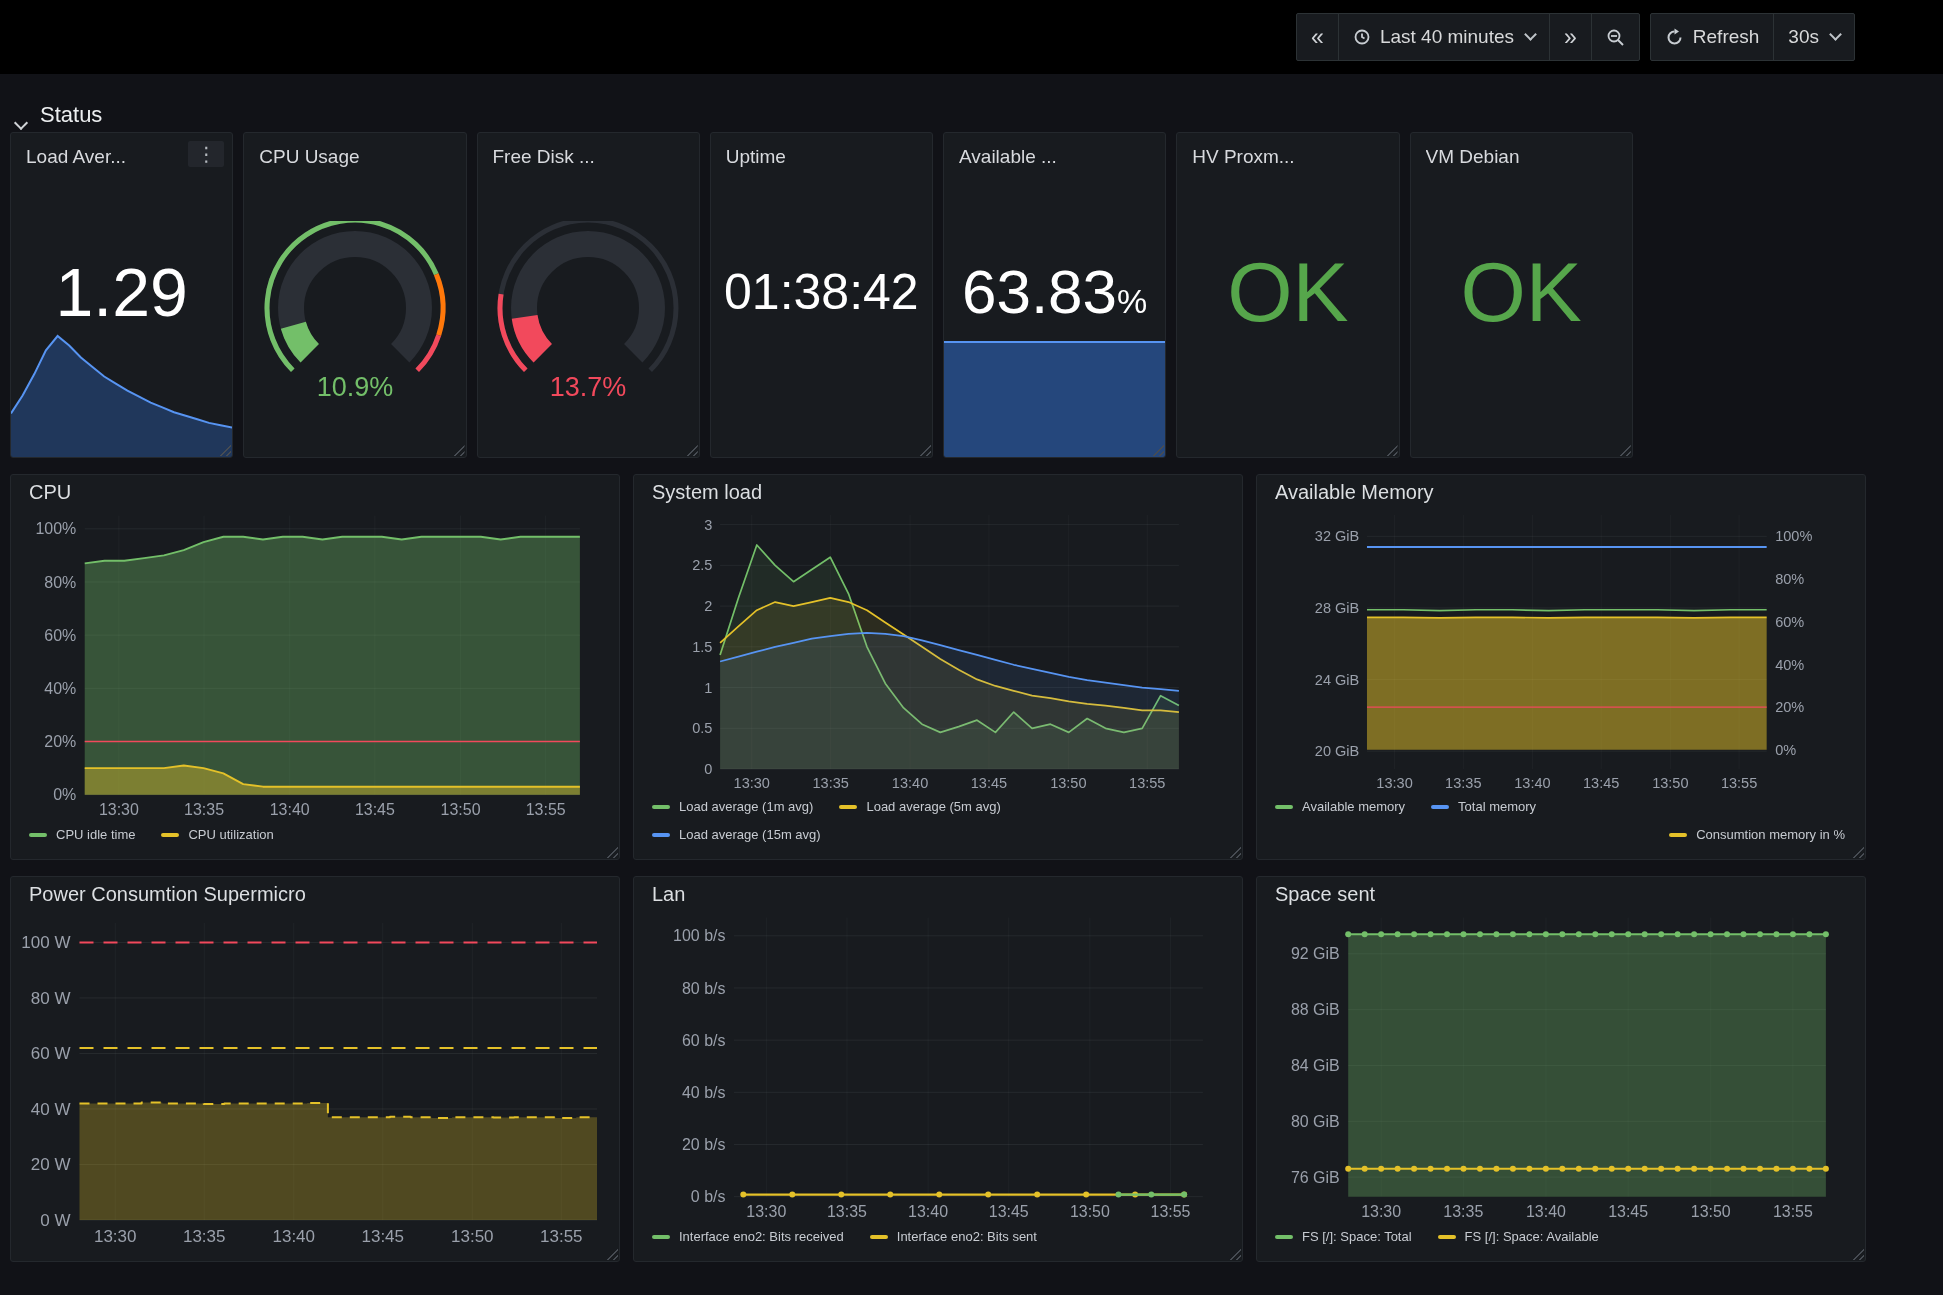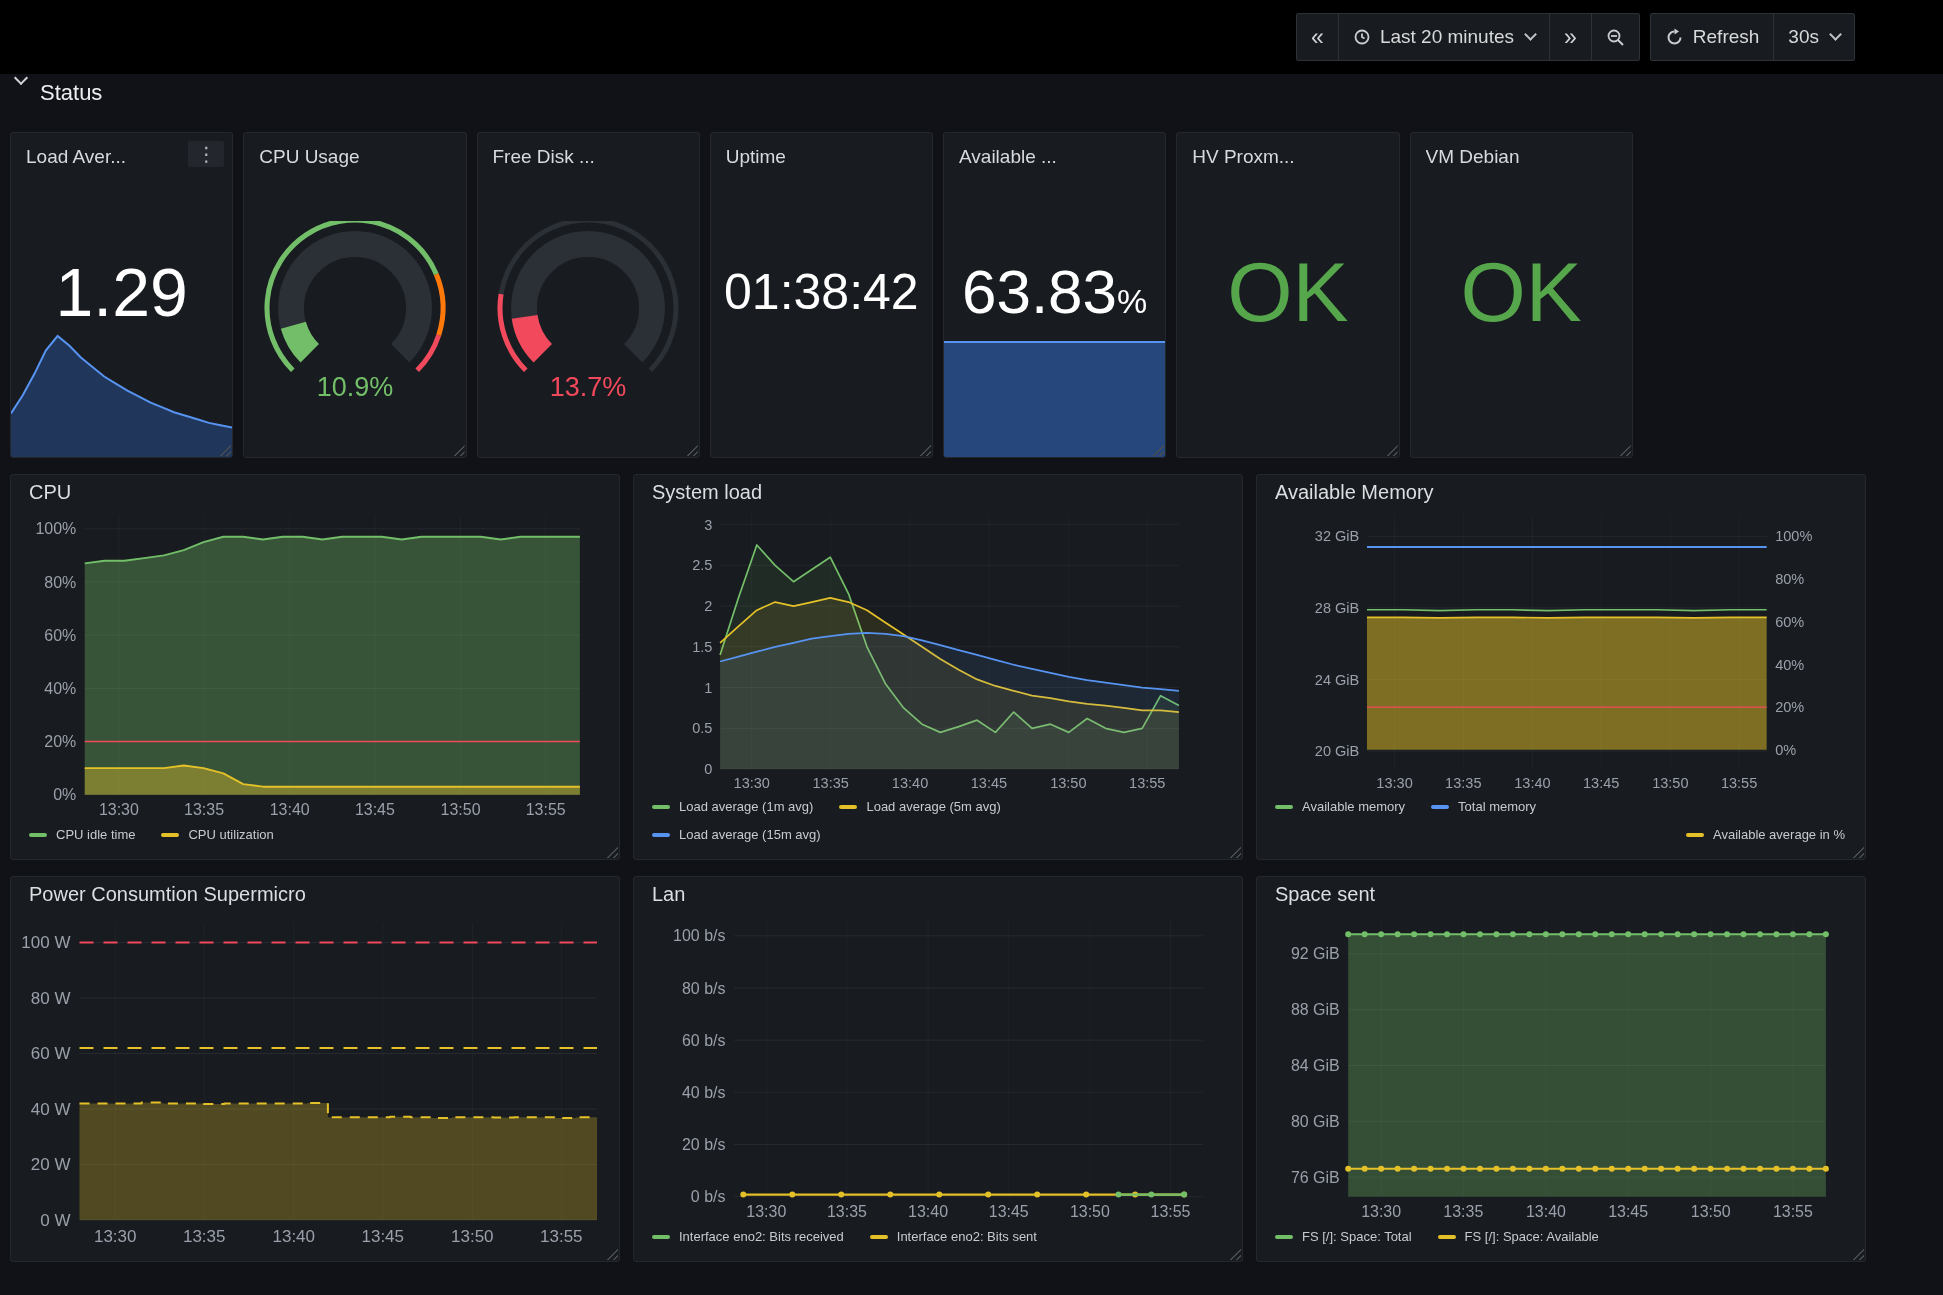--- a/index.html
+++ b/index.html
@@ -5,21 +5,21 @@
 *{box-sizing:border-box;margin:0;padding:0;}
 html,body{width:1943px;height:1295px;}
 body{background:#111217;font-family:"Liberation Sans",sans-serif;color:#d8d9da;overflow:hidden;}
 .topbar{height:74px;background:#000;display:flex;align-items:center;justify-content:flex-end;gap:10px;padding-right:88px;}
 .btn-group{display:flex;align-items:stretch;height:48px;background:#181b1f;border:1px solid #2c3235;border-radius:2px;}
 .tb-btn{display:flex;align-items:center;gap:9px;padding:0 14px;background:none;border:none;color:#d8d9da;font-size:19px;font-family:inherit;cursor:pointer;white-space:nowrap;}
 .tb-btn+.tb-btn{border-left:1px solid #2c3235;}
 .dbl{font-size:23px;color:#d0d3d7;line-height:1;}
 .chev{width:9px;height:9px;border-right:2px solid #bfc4c9;border-bottom:2px solid #bfc4c9;transform:rotate(45deg);display:inline-block;margin-top:-5px;margin-left:3px;}
 .dash{width:1856px;margin-left:10px;}
-.section-header{display:flex;align-items:flex-start;gap:14px;height:48px;margin:6px 0 4px 6px;cursor:pointer;}
+.section-header{display:flex;align-items:flex-end;gap:14px;height:48px;margin:6px 0 4px 6px;cursor:pointer;}
 .sec-chev{width:10px;height:10px;border-right:2px solid #d0d3d7;border-bottom:2px solid #d0d3d7;transform:rotate(45deg);margin-top:-7px;}
 .section-title{font-size:22px;font-weight:500;color:#eceef0;}
 .stats{display:grid;grid-template-columns:repeat(8,1fr);gap:10px;height:326px;}
 .crow{display:grid;grid-template-columns:repeat(3,1fr);gap:13px;height:386px;margin-top:16px;}
 .panel{position:relative;background:#181b1f;border:1px solid #24282d;border-radius:3px;overflow:hidden;}
 .stat-title{position:absolute;top:13px;left:15px;right:34px;font-size:19px;font-weight:500;color:#d8dade;white-space:nowrap;overflow:hidden;cursor:pointer;z-index:3;}
 .kebab{position:absolute;top:8px;right:8px;font-size:20px;color:#b4b9bf;cursor:pointer;z-index:4;padding:3px 8px;border-radius:2px;background:#23262c;line-height:1;}
 .stat-value{position:absolute;left:0;right:0;top:49%;transform:translateY(-50%);text-align:center;font-weight:500;color:#fff;z-index:2;line-height:1;}
 .v-lg{font-size:68px;}
 .v-xl{font-size:84px;}
@@ -47,21 +47,21 @@
 <header class="topbar">
   <div class="btn-group">
     <button class="tb-btn">
       <span class="dbl">«</span>
     </button>
     <button class="tb-btn">
       <svg width="18" height="18">
         <circle cx="9" cy="9" r="6.5" stroke="#c8cdd2" stroke-width="1.8" fill="none"></circle>
         <path d="M9 5.5 V9 L11.5 10.5" stroke="#c8cdd2" stroke-width="1.8" fill="none"></path>
       </svg>
-      <span>Last 20 minutes</span>
+      <span>Last 40 minutes</span>
       <span class="chev"></span>
     </button>
     <button class="tb-btn">
       <span class="dbl">»</span>
     </button>
     <button class="tb-btn">
       <svg width="19" height="19">
         <circle cx="8" cy="8" r="5.5" stroke="#c8cdd2" stroke-width="1.8" fill="none"></circle>
         <line x1="12" y1="12" x2="17" y2="17" stroke="#c8cdd2" stroke-width="2"></line>
         <line x1="5" y1="8" x2="11" y2="8" stroke="#c8cdd2" stroke-width="1.8"></line>
@@ -312,21 +312,21 @@
               <span>Available memory</span>
             </span>
             <span class="legend-item">
               <span class="legend-marker" style="background: rgb(87, 148, 242);"></span>
               <span>Total memory</span>
             </span>
           </div>
           <div class="legend-row" style="justify-content: flex-end;">
             <span class="legend-item">
               <span class="legend-marker" style="background: rgb(228, 193, 41);"></span>
-              <span>Available average in %</span>
+              <span>Consumtion memory in %</span>
             </span>
           </div>
         </div>
       <div class="resize-handle"></div>
     </div>
   </div>
 
   <div class="crow">
     <div class="panel chart-panel">
       <div class="chart-title">Power Consumtion Supermicro</div>

